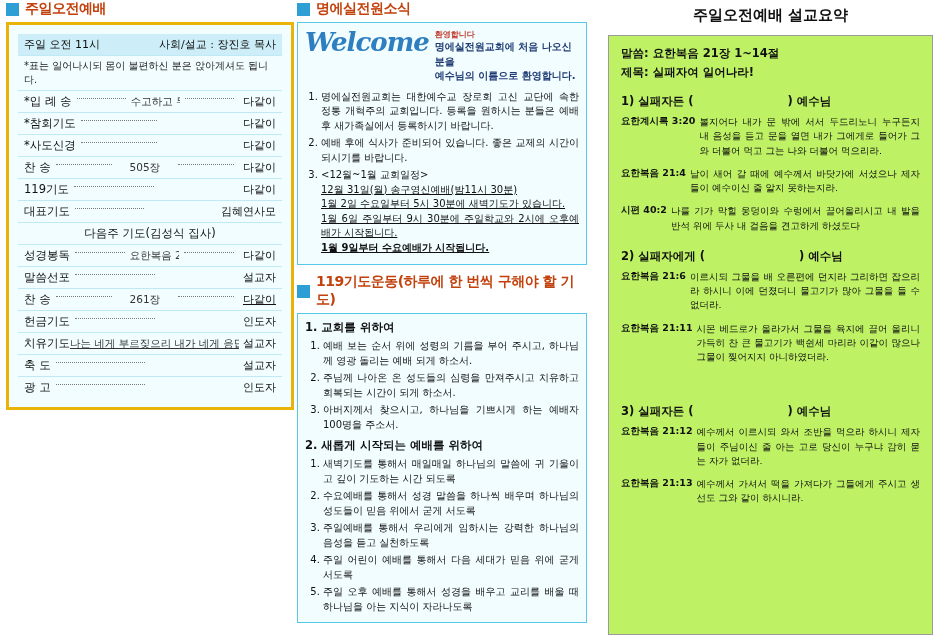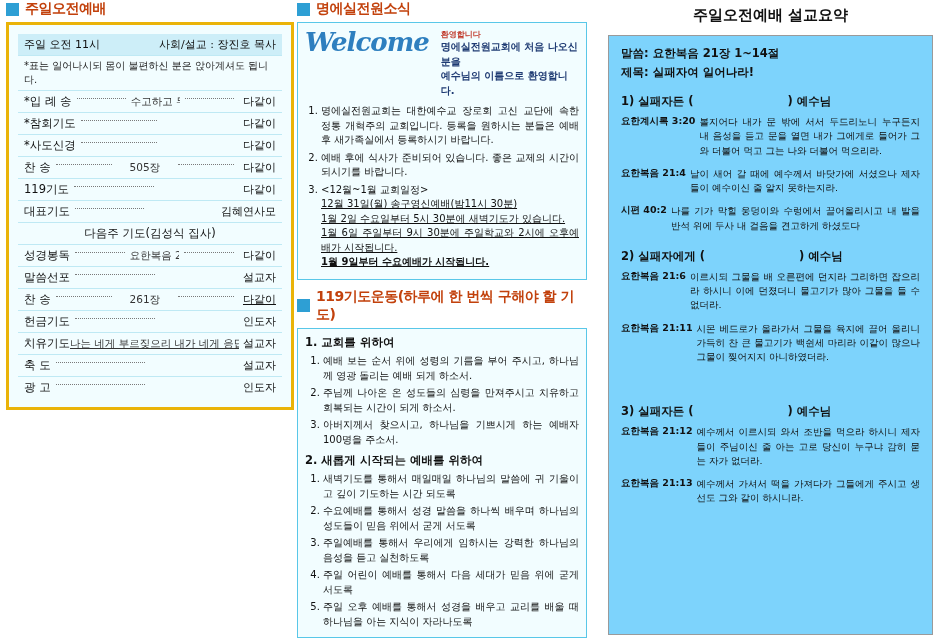--- a/index.html
+++ b/index.html
@@ -64,21 +64,21 @@
   }
   .row.center{justify-content:center;}
   .row .small{font-size:9.5px;}
   .u{text-decoration:underline;}
 
   
   .mbox{
     border:1px solid #59c7e8;background:#f2fdff;padding:6px 7px;
     box-sizing:border-box;
   }
-  .welcome-row{display:flex;align-items:flex-start;gap:12px;margin-bottom:6px;}
+  .welcome-row{display:flex;align-items:flex-start;gap:6px;margin-bottom:6px;}
   .welcome-word{
     font-family:"DejaVu Serif","Liberation Serif",serif;
     font-size:26px;font-weight:bold;font-style:italic;color:#2e7fbf;
     letter-spacing:-1px;line-height:1;
   }
   .welcome-sub{font-size:8px;color:#c0392b;font-weight:bold;}
   .welcome-msg{font-size:10px;font-weight:bold;color:#1f3b73;line-height:1.45;}
   ol.mlist{margin:0;padding-left:16px;}
   ol.mlist>li{font-size:10px;line-height:1.45;margin-bottom:3px;text-align:justify;}
   .uline{text-decoration:underline;}
@@ -86,21 +86,21 @@
 
   .g-title{font-size:11.5px;font-weight:bold;margin:6px 0 3px 0;}
   .g-list{margin:0;padding-left:18px;}
   .g-list li{font-size:10px;line-height:1.5;margin-bottom:2px;text-align:justify;}
 
   
   .r-head{
     text-align:center;font-size:15px;font-weight:bold;padding:6px 0 10px 0;
   }
   .rbox{
-    border:1px solid #9a9a9a;background:#7dd3fc;padding:10px 12px;
+    border:1px solid #9a9a9a;background:#bef264;padding:10px 12px;
     box-sizing:border-box;height:600px;
   }
   .r-line{font-size:11.5px;font-weight:bold;margin-bottom:4px;}
   .r-point{font-size:11.5px;font-weight:bold;margin:16px 0 6px 0;}
   .r-verse{margin-bottom:9px;display:flex;gap:4px;align-items:flex-start;}
   .r-verse .ref{font-size:9.5px;font-weight:bold;white-space:nowrap;flex:0 0 auto;}
   .r-verse .txt{font-size:9.5px;line-height:1.5;text-align:justify;}
   .blank{display:inline-block;min-width:86px;}
 </style>
 </head>

